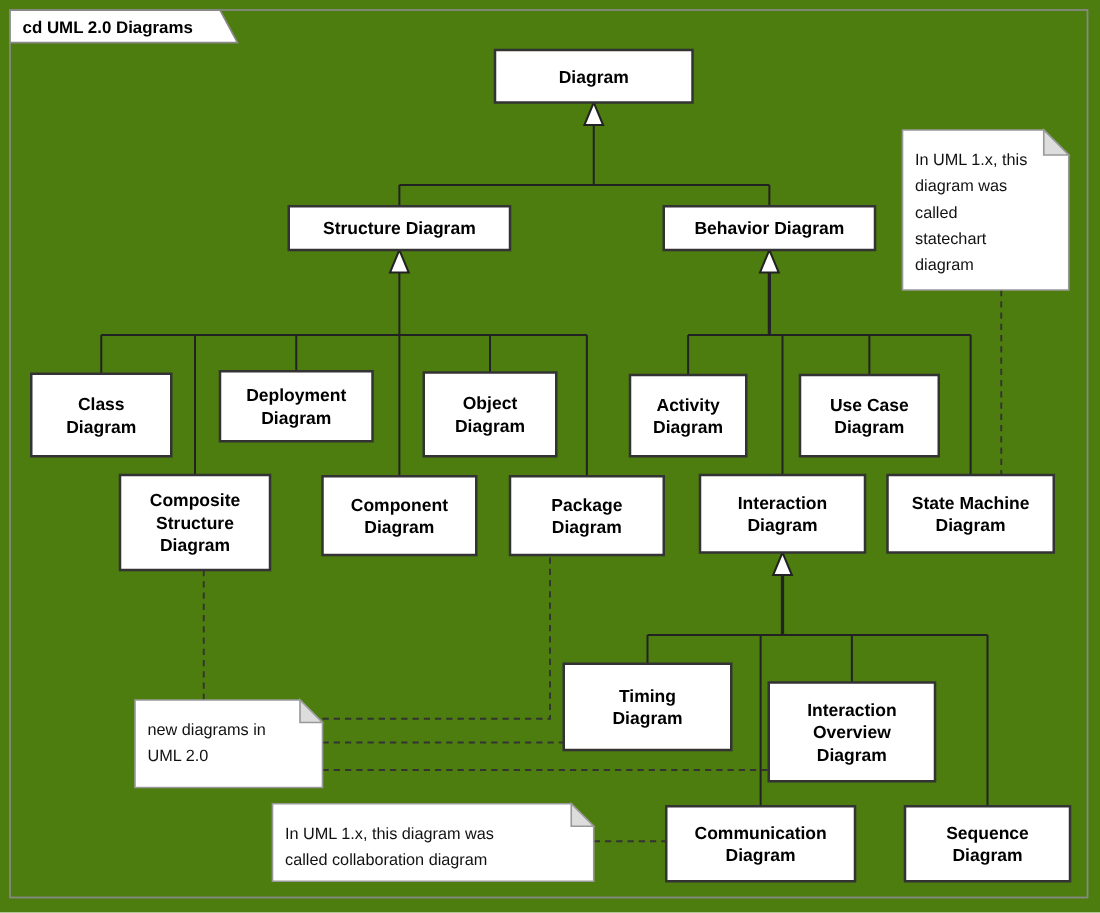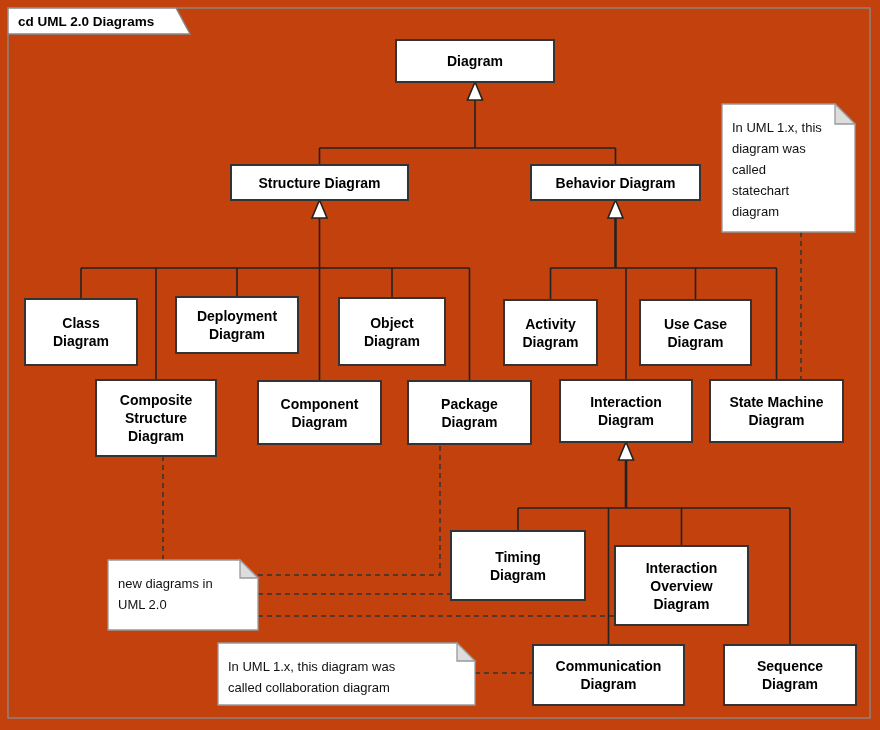--- a/index.html
+++ b/index.html
@@ -7,21 +7,21 @@
     padding: 0;
     background: #ffffff;
   }
   body {
     font-family: "Liberation Sans", sans-serif;
   }
   #canvas {
     position: relative;
     width: 880px;
     height: 730px;
-    background: #c2410c;
+    background: #4d7c0f;
     overflow: hidden;
   }
   svg.layer {
     position: absolute;
     left: 0;
     top: 0;
     width: 880px;
     height: 730px;
   }
   .frame-rect {

